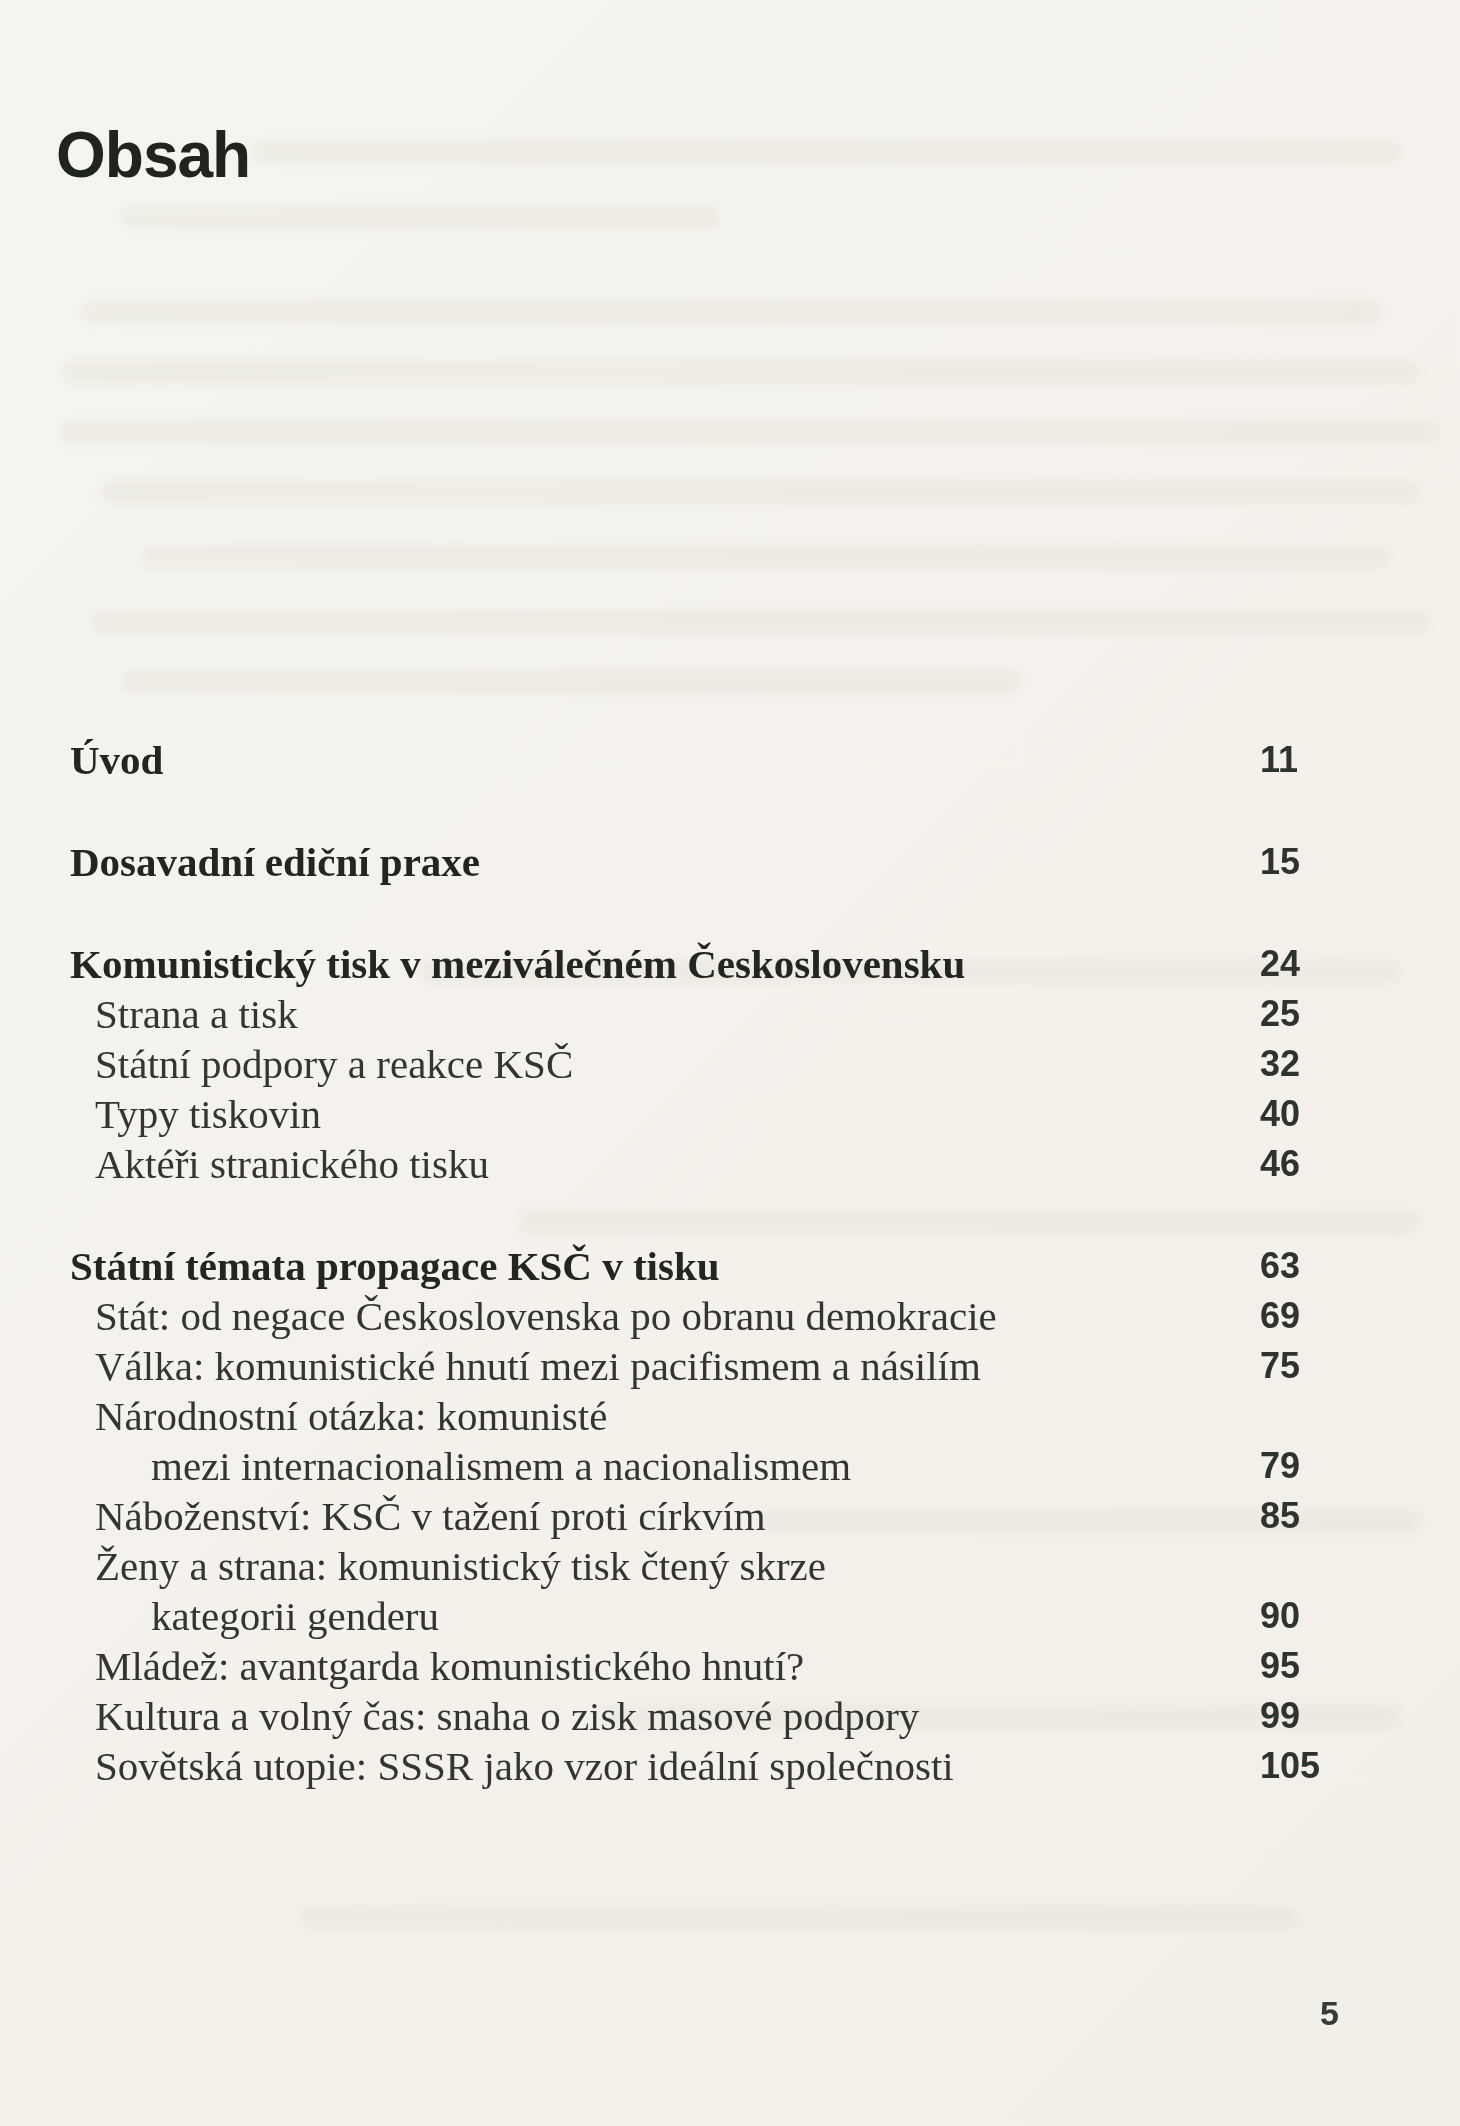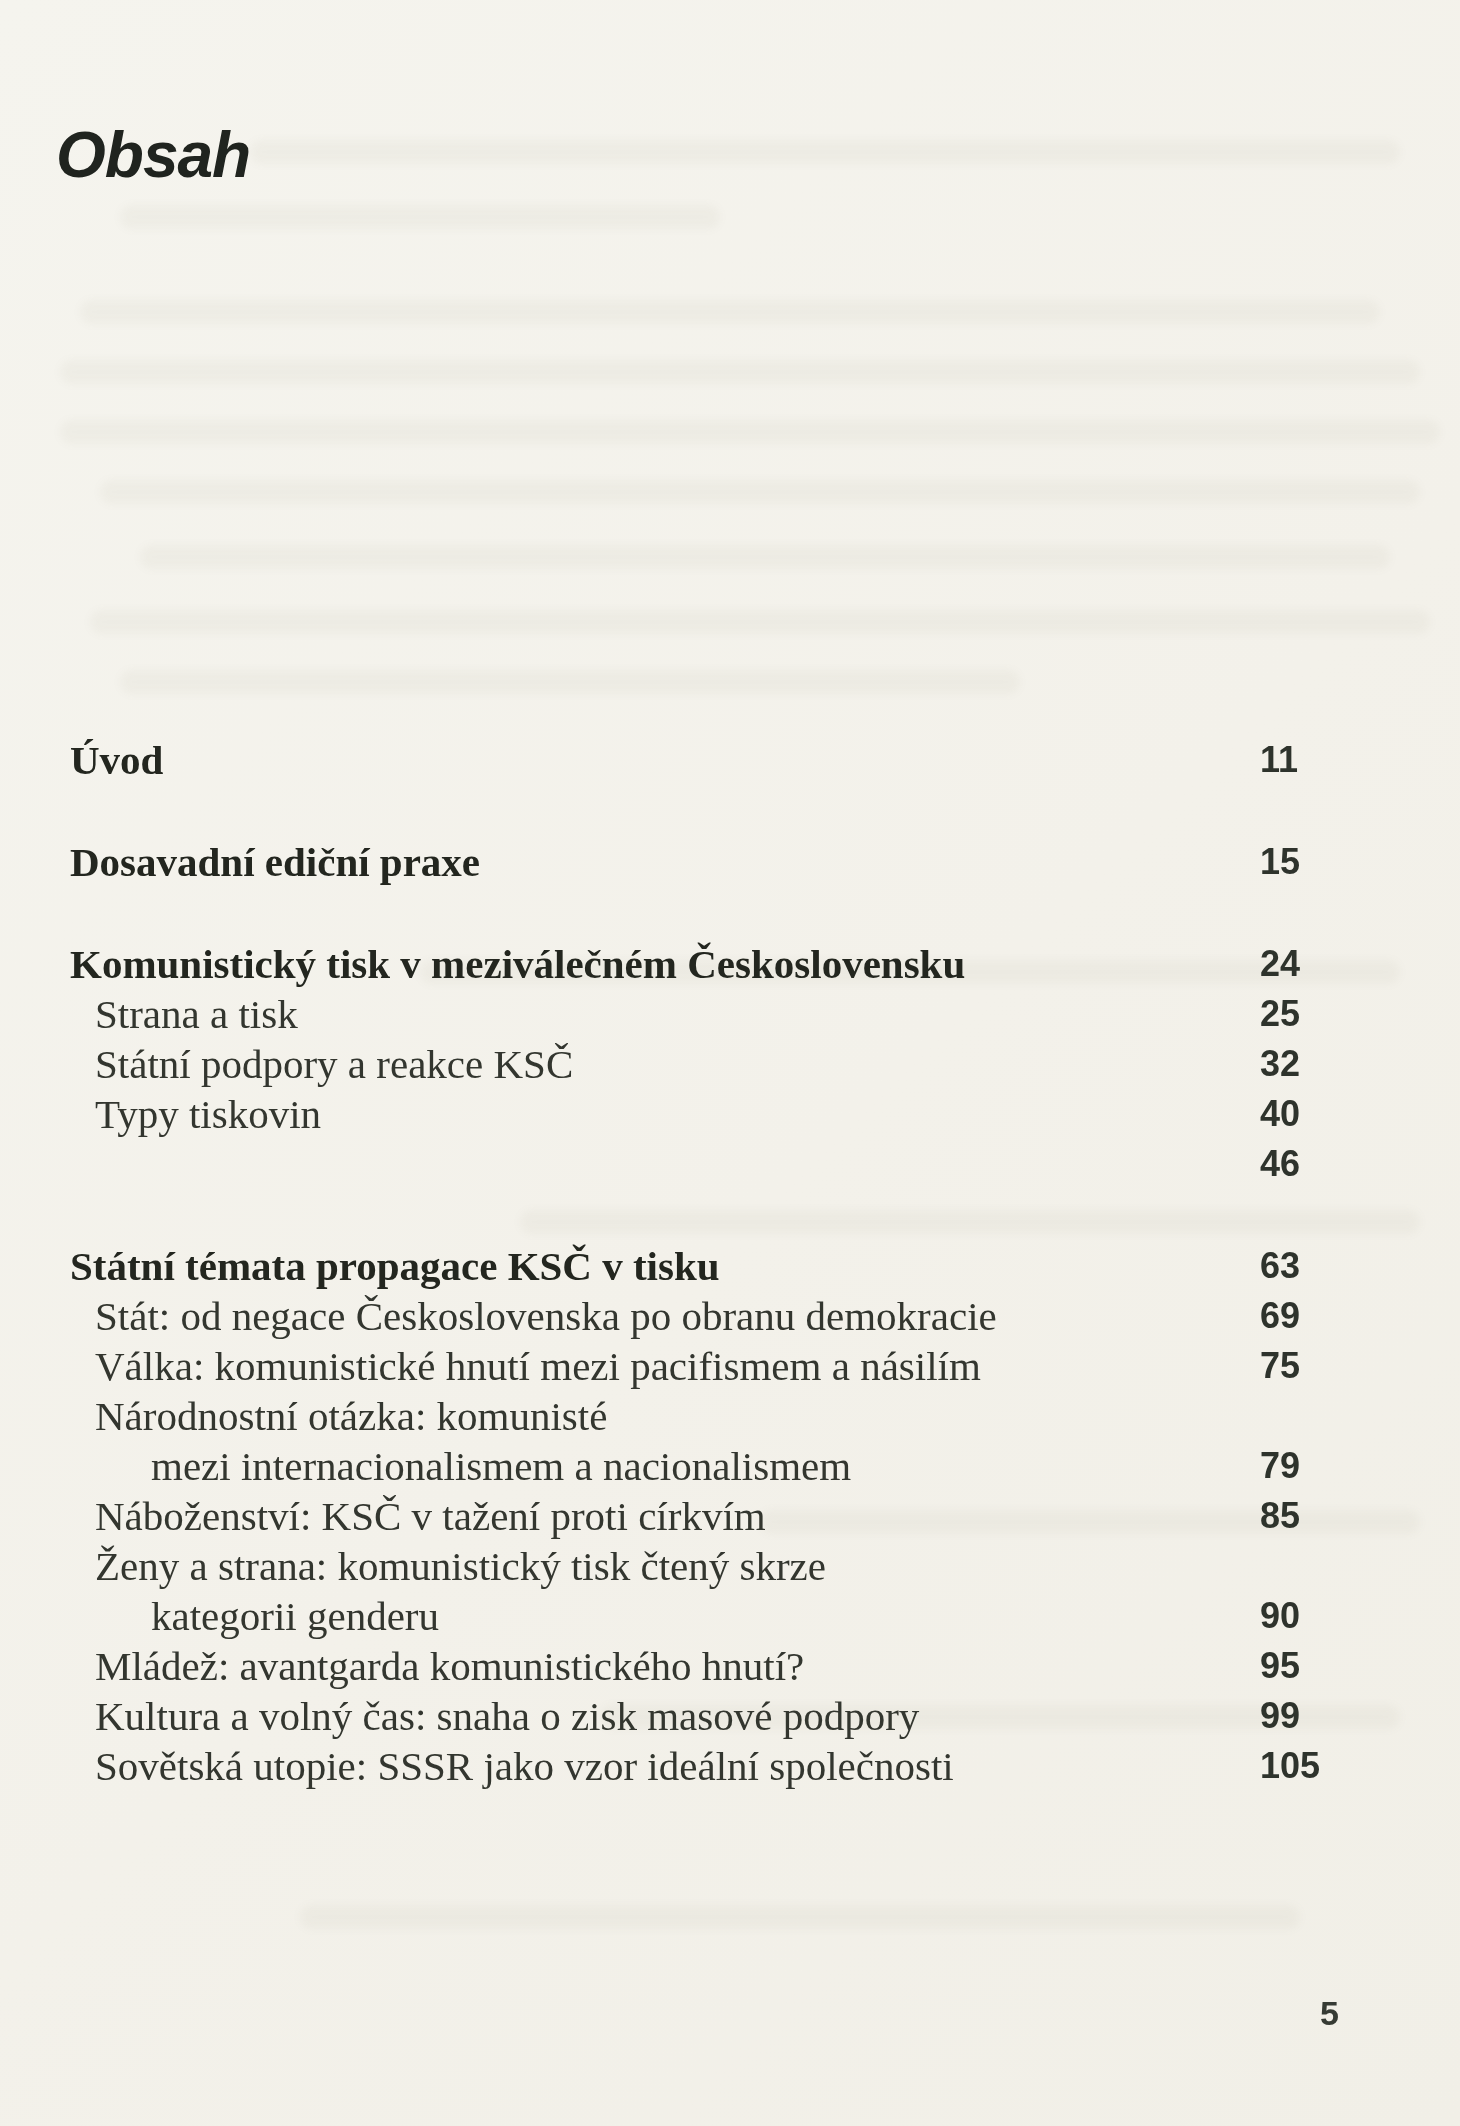--- a/index.html
+++ b/index.html
@@ -27,21 +27,20 @@
   }
   .page-title{
     position:absolute;
     left:56px;top:118px;
     margin:0;
     font-family:"Liberation Sans", sans-serif;
     font-size:64px;
     font-weight:700;
     letter-spacing:-1px;
     color:#20241f;
-    font-style:italic;
   }
   .toc{
     position:absolute;
     left:0;right:0;top:735px;
   }
   .row{
     display:flex;
     align-items:flex-end;
     padding-right:120px;
   }
@@ -137,20 +136,23 @@
         </span>
         <span class="pageno">32</span>
       </div>
       <div class="row lvl1">
         <span class="label">
           <span class="line">Typy tiskovin</span>
         </span>
         <span class="pageno">40</span>
       </div>
       <div class="row lvl1">
+        <span class="label">
+          <span class="line">Aktéři stranického tisku</span>
+        </span>
         <span class="pageno">46</span>
       </div>
       <div class="row lvl0 bold gap">
         <span class="label">
           <span class="line">Státní témata propagace KSČ v tisku</span>
         </span>
         <span class="pageno">63</span>
       </div>
       <div class="row lvl1">
         <span class="label">

